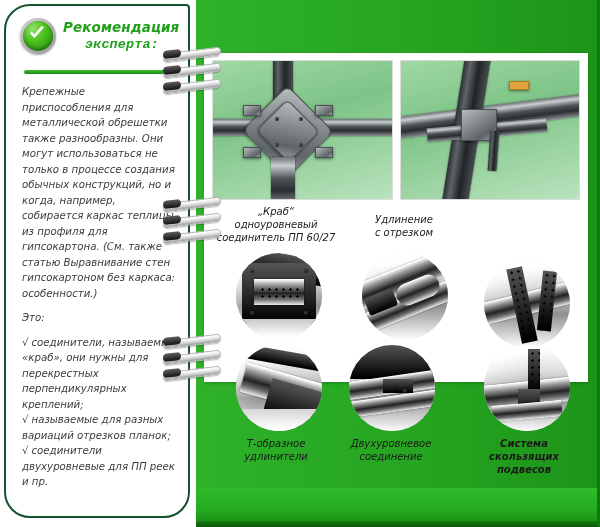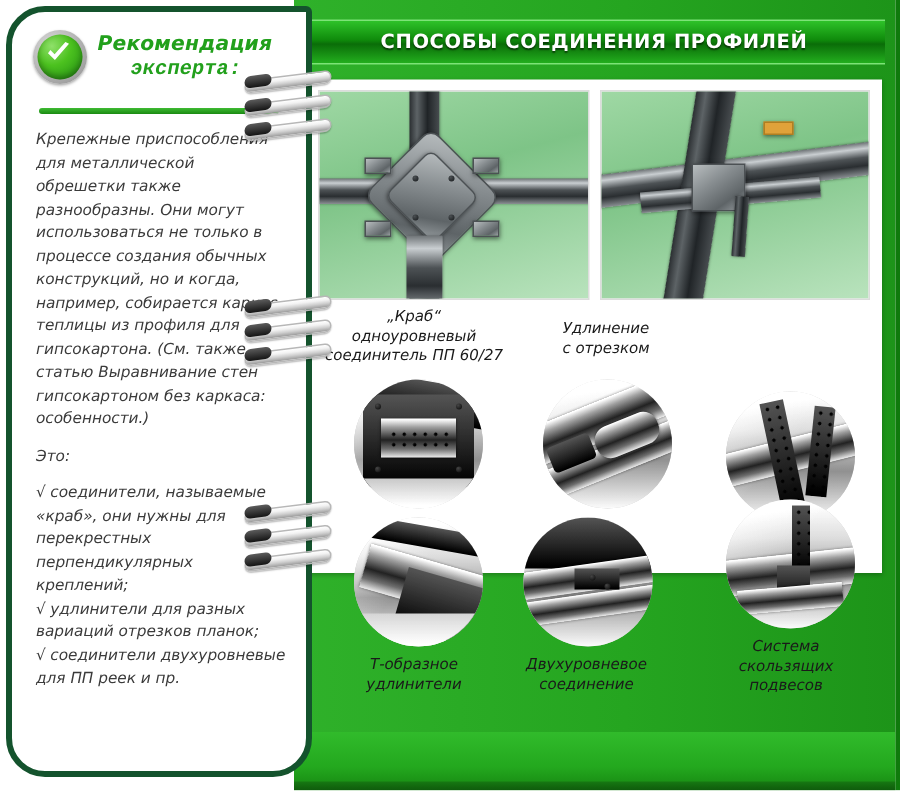--- a/index.html
+++ b/index.html
@@ -17,25 +17,25 @@
     height: 527px;
     overflow: hidden;
     background: #ffffff;
   }
 
   
   .note-panel {
     position: absolute;
     left: 4px;
     top: 4px;
-    width: 204px;
+    width: 186px;
     height: 514px;
     box-sizing: border-box;
     background: #ffffff;
-    border: 4px solid #14532d;
+    border: 2px solid #14532d;
     border-radius: 26px 4px 26px 26px;
     box-shadow: 0 0 0 1px #ffffff inset;
     overflow: hidden;
   }
   .note-inner {
     position: absolute;
     left: 0; top: 0; right: 0; bottom: 0;
     padding: 10px 12px 8px 14px;
     box-sizing: border-box;
   }
@@ -299,23 +299,20 @@
     background: linear-gradient(to bottom, #31bb2b 0%, #23a81e 60%, #168511 100%);
   }
 </style>
 </head>
 <body>
 
 <div id="page">
 
   <div class="right-panel">
 
-    <div class="banner">
-      <div class="banner-text">СПОСОБЫ СОЕДИНЕНИЯ ПРОФИЛЕЙ</div>
-    </div>
 
     <div class="content-card">
 
       <div class="photo-strip">
 
         <div class="photo">
           <div class="bar" style="left:-4px; top:58px; width:190px; height:17px;"></div>
           <div class="bar dark" style="left:60px; top:-4px; width:20px; height:150px;"></div>
           <div class="crab-plate" style="left:42px; top:38px; width:64px; height:62px; border-radius:8px; transform:rotate(45deg);"></div>
           <div class="crab-plate" style="left:52px; top:48px; width:44px; height:42px; border-radius:6px; transform:rotate(45deg);"></div>
@@ -402,21 +399,21 @@
             <div class="stripe" style="left:-10px; top:30px; width:120px; height:18px; transform:rotate(-8deg);"></div>
             <div class="stripe" style="left:-10px; top:50px; width:120px; height:16px; transform:rotate(-8deg);"></div>
             <div class="blk" style="left:34px; top:34px; width:30px; height:14px;"></div>
             <div class="screw" style="left:44px; top:38px;"></div>
             <div class="screw" style="left:54px; top:44px;"></div>
           </div>
           <div class="cell-label" style="left:0; top:92px;">Двухуровневое
 соединение</div>
         </div>
 
-        <div class="cell" style="left:256px; top:128px;">
+        <div class="cell" style="left:256px; top:140px;font-weight:bold;">
           <div class="cell-circle" style="left:24px; top:0; width:86px; height:86px;">
             <div class="ph"></div>
             <div class="stripe" style="left:-8px; top:36px; width:110px; height:24px; transform:rotate(-6deg);"></div>
             <div class="blk" style="left:44px; top:4px; width:12px; height:44px;"></div>
             <div class="perf" style="left:44px; top:4px; width:12px; height:44px;"></div>
             <div class="blk" style="left:34px; top:44px; width:22px; height:26px; border-radius:0 0 8px 8px;"></div>
             <div class="stripe" style="left:8px; top:58px; width:70px; height:16px; transform:rotate(-5deg);"></div>
           </div>
           <div class="cell-label" style="left:0; top:92px;">Система
 скользящих
@@ -448,21 +445,21 @@
         </div>
       </div>
 
       <div class="note-rule"></div>
 
       <div class="note-body">
         <p>Крепежные приспособления для металлической обрешетки также разнообразны. Они могут использоваться не только в процессе создания обычных конструкций, но и когда, например, собирается каркас теплицы из профиля для гипсокартона. (См. также статью Выравнивание стен гипсокартоном без каркаса: особенности.)</p>
         <p>Это:</p>
         <p class="tight">
           <span class="bullet"><span class="chk">√</span><span>соединители, называемые «краб», они нужны для перекрестных перпендикулярных креплений;</span></span>
-          <span class="bullet"><span class="chk">√</span><span>удлинители для разных вариаций отрезков планок;</span></span>
+          <span class="bullet"><span class="chk">√</span><span>называемые для разных вариаций отрезков планок;</span></span>
           <span class="bullet"><span class="chk">√</span><span>соединители двухуровневые для ПП реек и пр.</span></span>
         </p>
       </div>
     </div>
   </div>
 
   <div class="spiral-group" style="left:163px; top:50px;">
     <div class="spiral-ring">
         <div class="band"></div>
         <div class="cap"></div>

